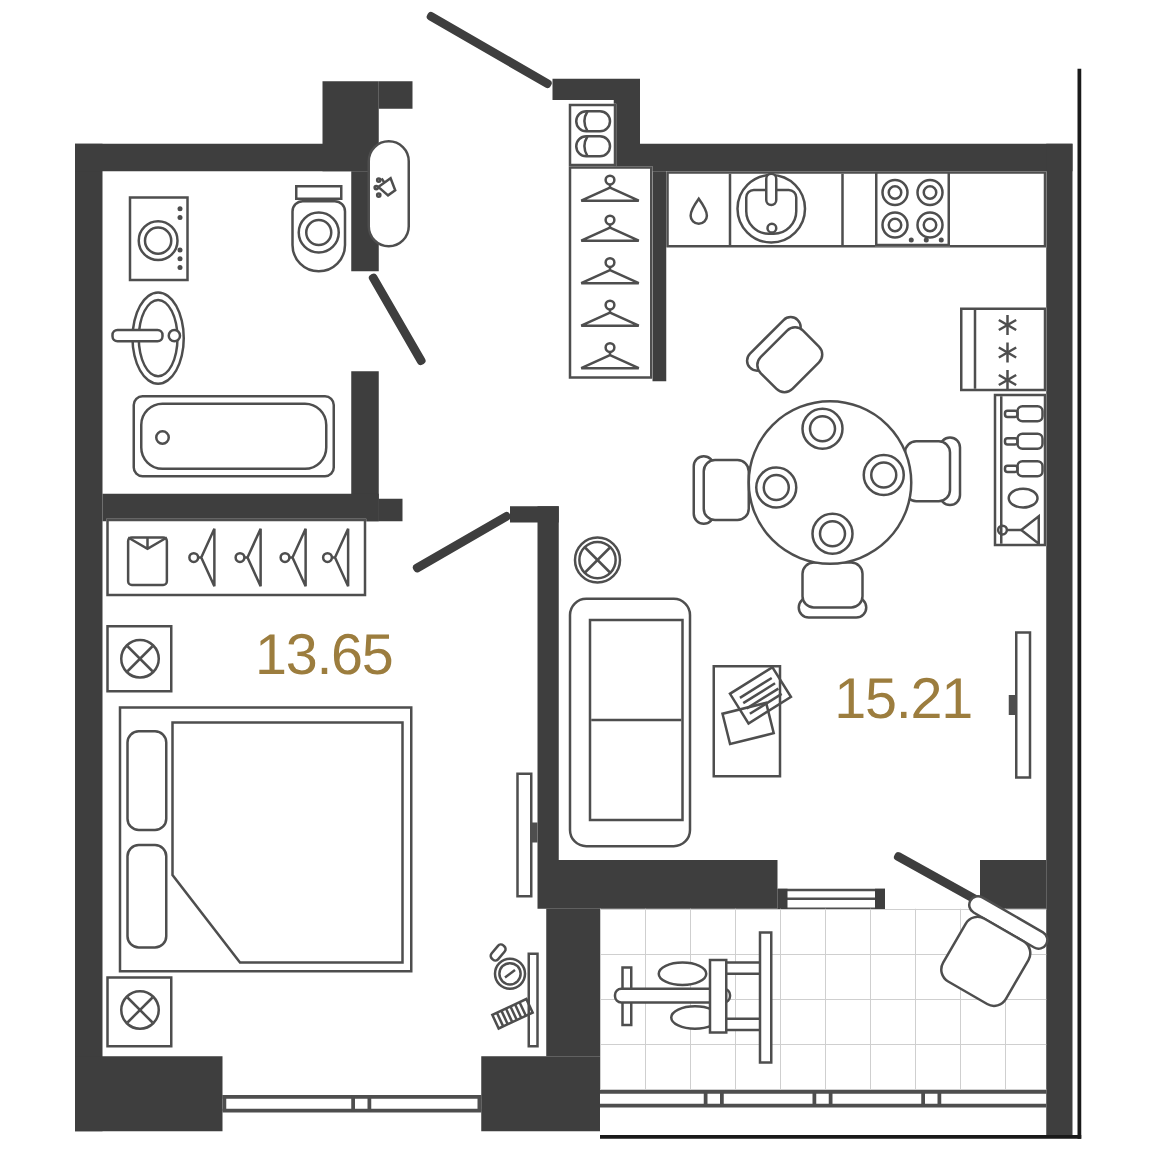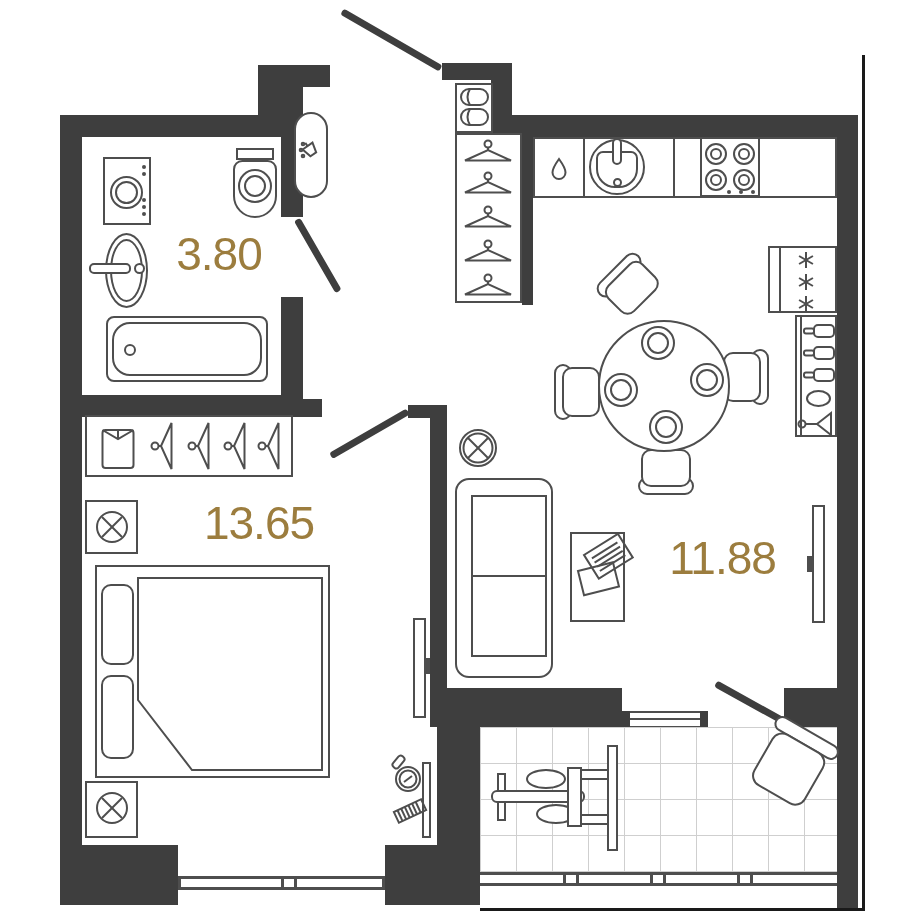--- a/index.html
+++ b/index.html
@@ -77,21 +77,20 @@
   <div class="b" style="left:294px;top:112px;width:34px;height:86px;border-radius:17px;"></div>
   <svg class="svn" style="left:296px;top:134px;" width="30" height="34" viewBox="0 0 30 34">
     <g transform="rotate(-35 15 17)">
         <path d="M9 11 h12 l-2.5 10 h-7 Z"></path>
         <line x1="15" y1="7" x2="15" y2="11"></line>
       </g>
     <circle cx="7" cy="10" r="1.3"></circle>
       <circle cx="5" cy="16" r="1.3"></circle>
       <circle cx="7" cy="22" r="1.3"></circle>
   </svg>
-  <div class="t" style="left:158px;top:231px;width:122px;">3.80</div>
 
   <div class="b" style="left:455px;top:83px;width:38px;height:50px;"></div>
   <svg class="svn" style="left:458px;top:87px;" width="32" height="42" viewBox="0 0 32 42">
     <rect x="3" y="2" width="27" height="16" rx="8"></rect>
       <path d="M12 2 q-5 8 0 16"></path>
     <rect x="3" y="22" width="27" height="16" rx="8"></rect>
       <path d="M12 22 q-5 8 0 16"></path>
   </svg>
   <div class="b" style="left:455px;top:133px;width:67px;height:170px;"></div>
   <svg class="svn" style="left:460px;top:139px;" width="56" height="26" viewBox="0 0 56 26">
@@ -302,21 +301,21 @@
         <rect width="36" height="25"></rect>
       </g>
     <g transform="translate(10 10) rotate(-32)">
         <rect width="40" height="28"></rect>
         <line x1="5" y1="7" x2="35" y2="7"></line>
         <line x1="5" y1="12" x2="35" y2="12"></line>
         <line x1="5" y1="17" x2="35" y2="17"></line>
         <line x1="5" y1="22" x2="35" y2="22"></line>
       </g>
   </svg>
-  <div class="t" style="left:655px;top:535px;width:135px;">11.88</div>
+  <div class="t" style="left:655px;top:535px;width:135px;">15.21</div>
 
   <div class="b" style="left:622px;top:711px;width:86px;height:17px;"></div>
   <div class="l" style="left:624px;top:718px;width:82px;height:2px;"></div>
   <div class="w" style="left:622px;top:711px;width:8px;height:17px;"></div>
   <div class="w" style="left:700px;top:711px;width:8px;height:17px;"></div>
 
   <div class="tile"></div>
   <svg class="sv" style="left:490px;top:742px;" width="152" height="118" viewBox="0 0 152 118">
     <rect x="8" y="32" width="7" height="46"></rect>
     <rect x="2" y="49" width="92" height="11" rx="5"></rect>

